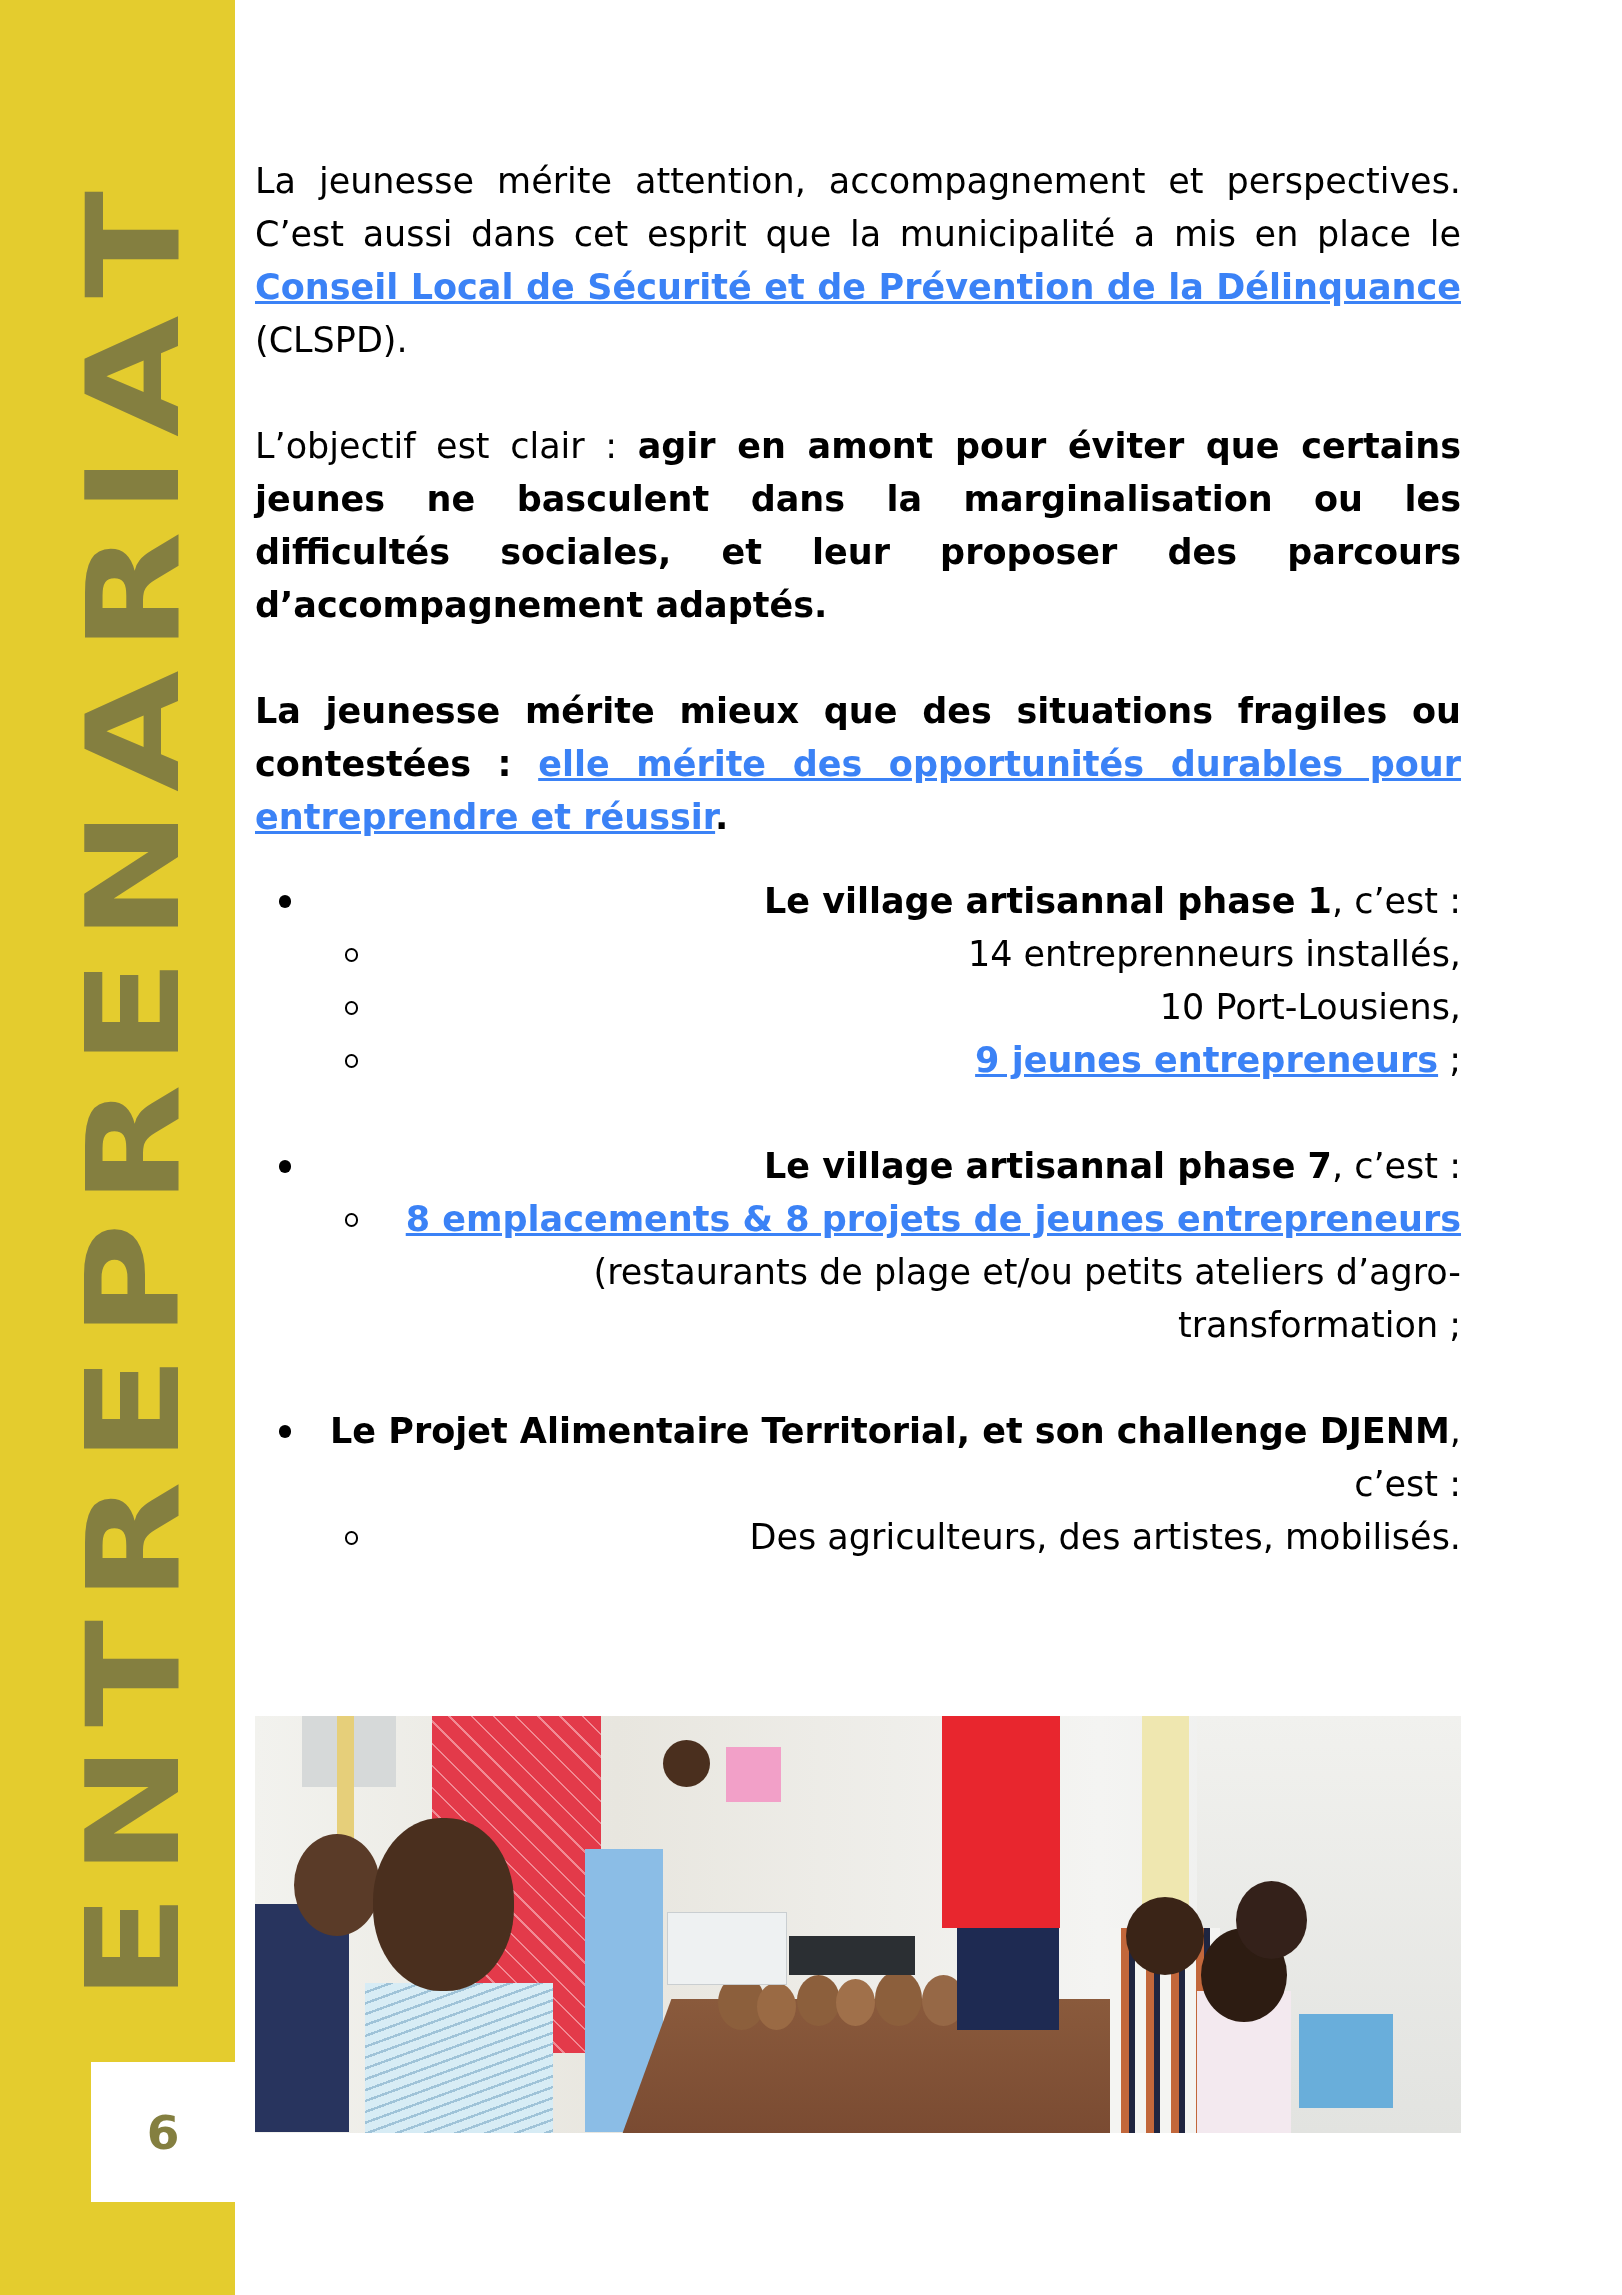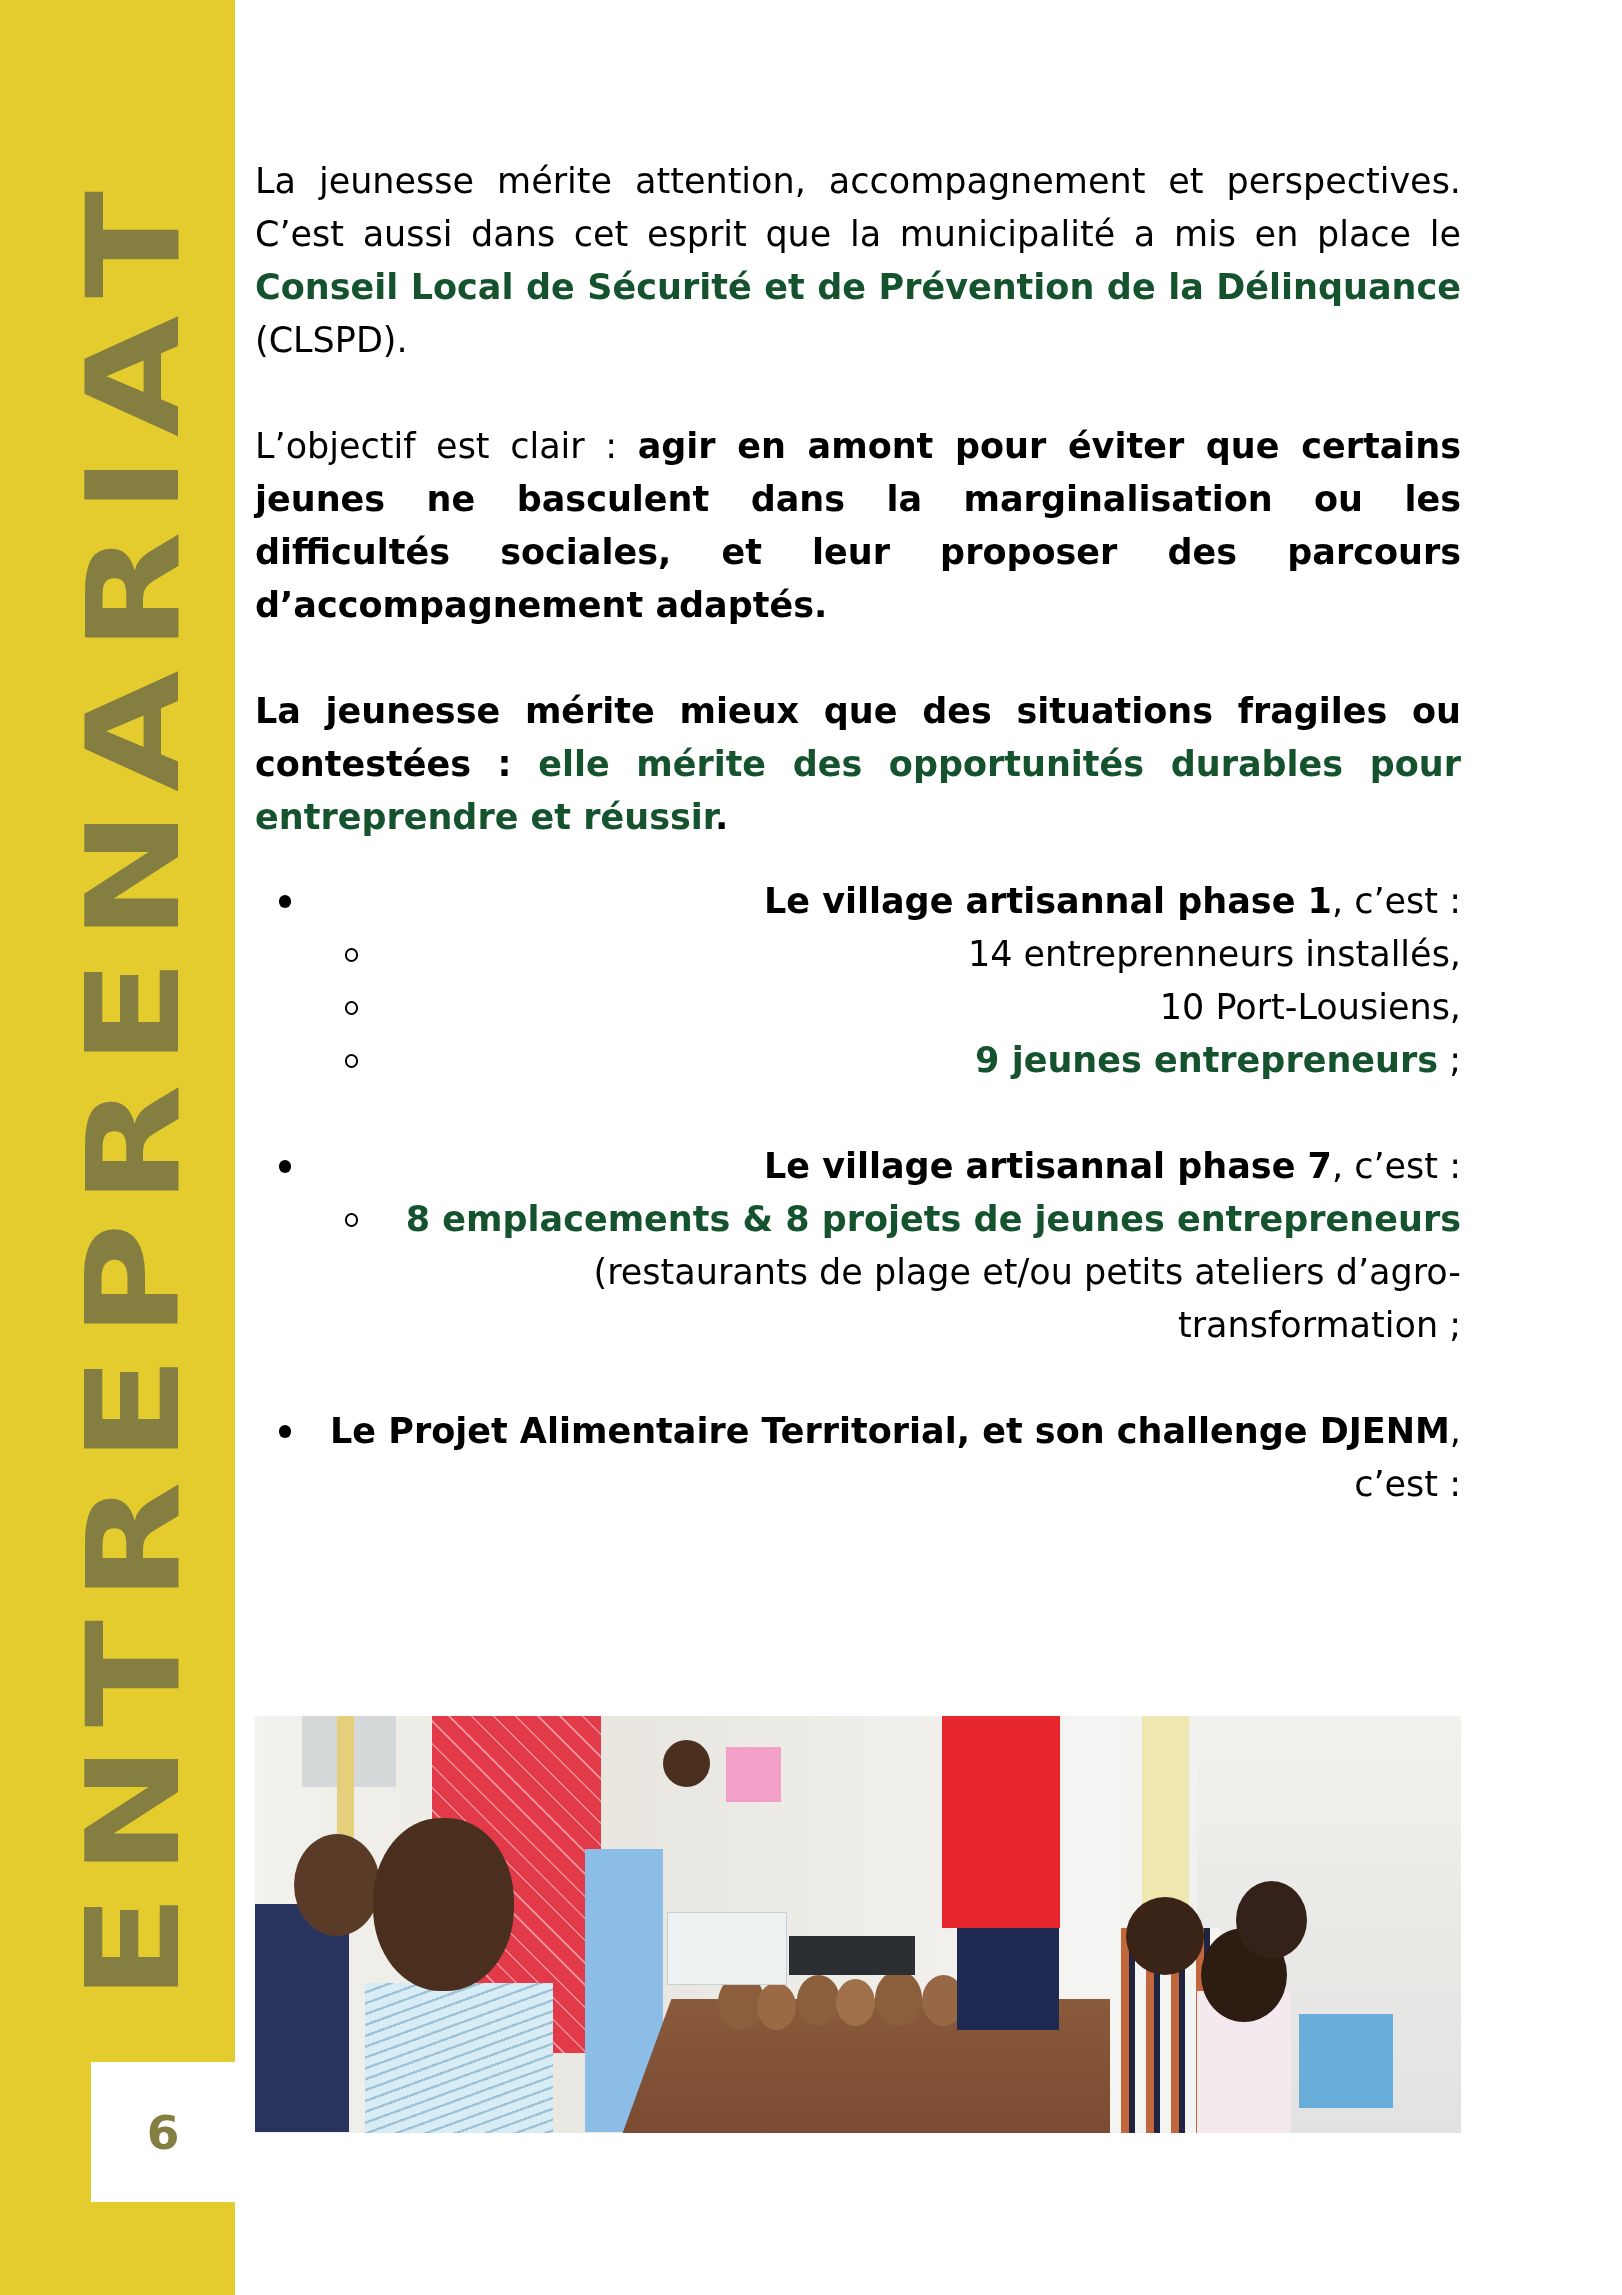--- a/index.html
+++ b/index.html
@@ -40,21 +40,21 @@
   }
   .page-num {
     font-family: "DejaVu Sans", sans-serif; font-weight: bold;
     font-size: 47px; color: #847F40;
   }
   .content {
     position: absolute; left: 255px; top: 155px; width: 1206px;
     font-size: 35px; line-height: 53px;
   }
   .content p { margin: 0 0 53px 0; text-align: justify; }
-  .accent { color: #14532d; font-weight: bold; }
+  .accent { color: #3b82f6; font-weight: bold; text-decoration: underline; }
   .bold { font-weight: bold; }
   ul.main { list-style: none; margin: 0 0 53px 0; padding: 0; text-align: right; }
   ul.main > li { position: relative; padding-left: 65px; }
   ul.main > li::before {
     content: ""; position: absolute; left: 23.5px; top: 20.4px;
     width: 12.6px; height: 12.6px; border-radius: 50%; background: #000;
   }
   ul.sub { list-style: none; margin: 0; padding: 0; }
   ul.sub > li { position: relative; padding-left: 64px; margin-left: 0; }
   ul.sub > li::before {
@@ -118,20 +118,21 @@
       <ul class="sub">
         <li><span class="accent">8 emplacements &amp; 8 projets de jeunes entrepreneurs</span><span> (restaurants de plage et/ou petits ateliers d’agro-transformation ;</span></li>
       </ul>
     </li>
   </ul>
 
   <ul class="main" style="margin-bottom:8px">
     <li>
       <span class="bold">Le Projet Alimentaire Territorial, et son challenge DJENM</span><span>, c’est :</span>
       <ul class="sub">
+        <li><span>Des agriculteurs, des artistes, mobilisés.</span></li>
       </ul>
     </li>
   </ul>
 </div>
 
 <div class="photo" title="Children and adults gathered around a wooden table with calabash gourds during a craft workshop">
 
   <div style="left:47px;top:0;width:94px;height:71px;background:#cfd3d4;opacity:.8"></div>
   <div style="left:82px;top:0;width:17.3px;height:196px;background:#e6cf7a"></div>
 

